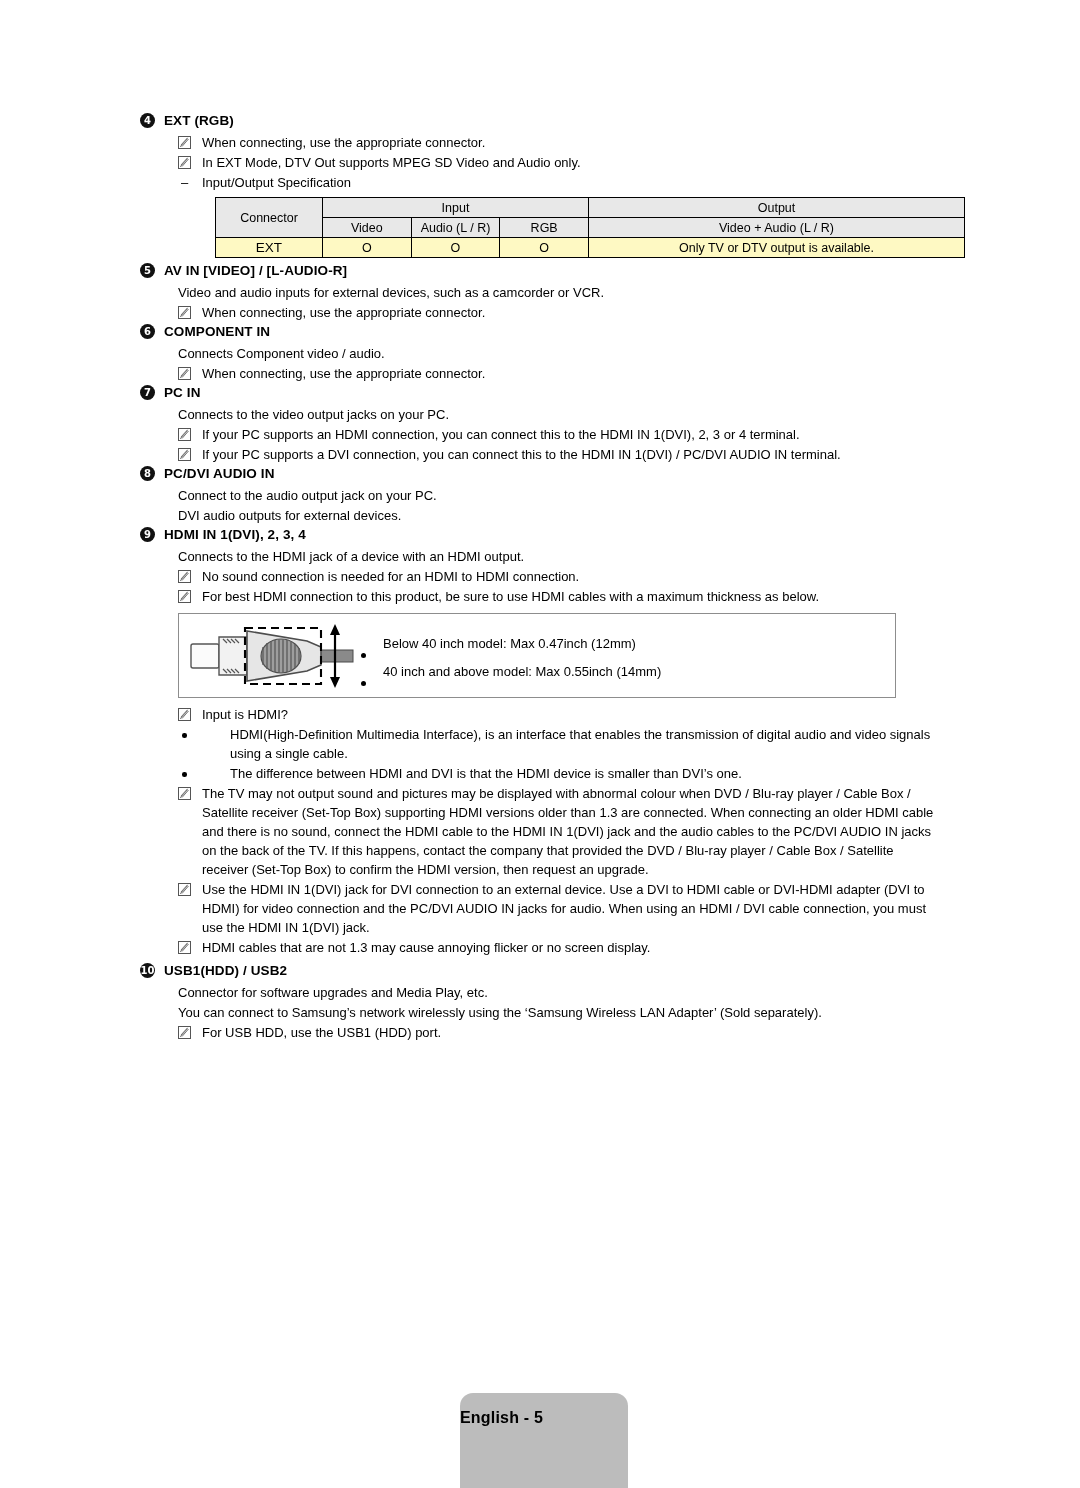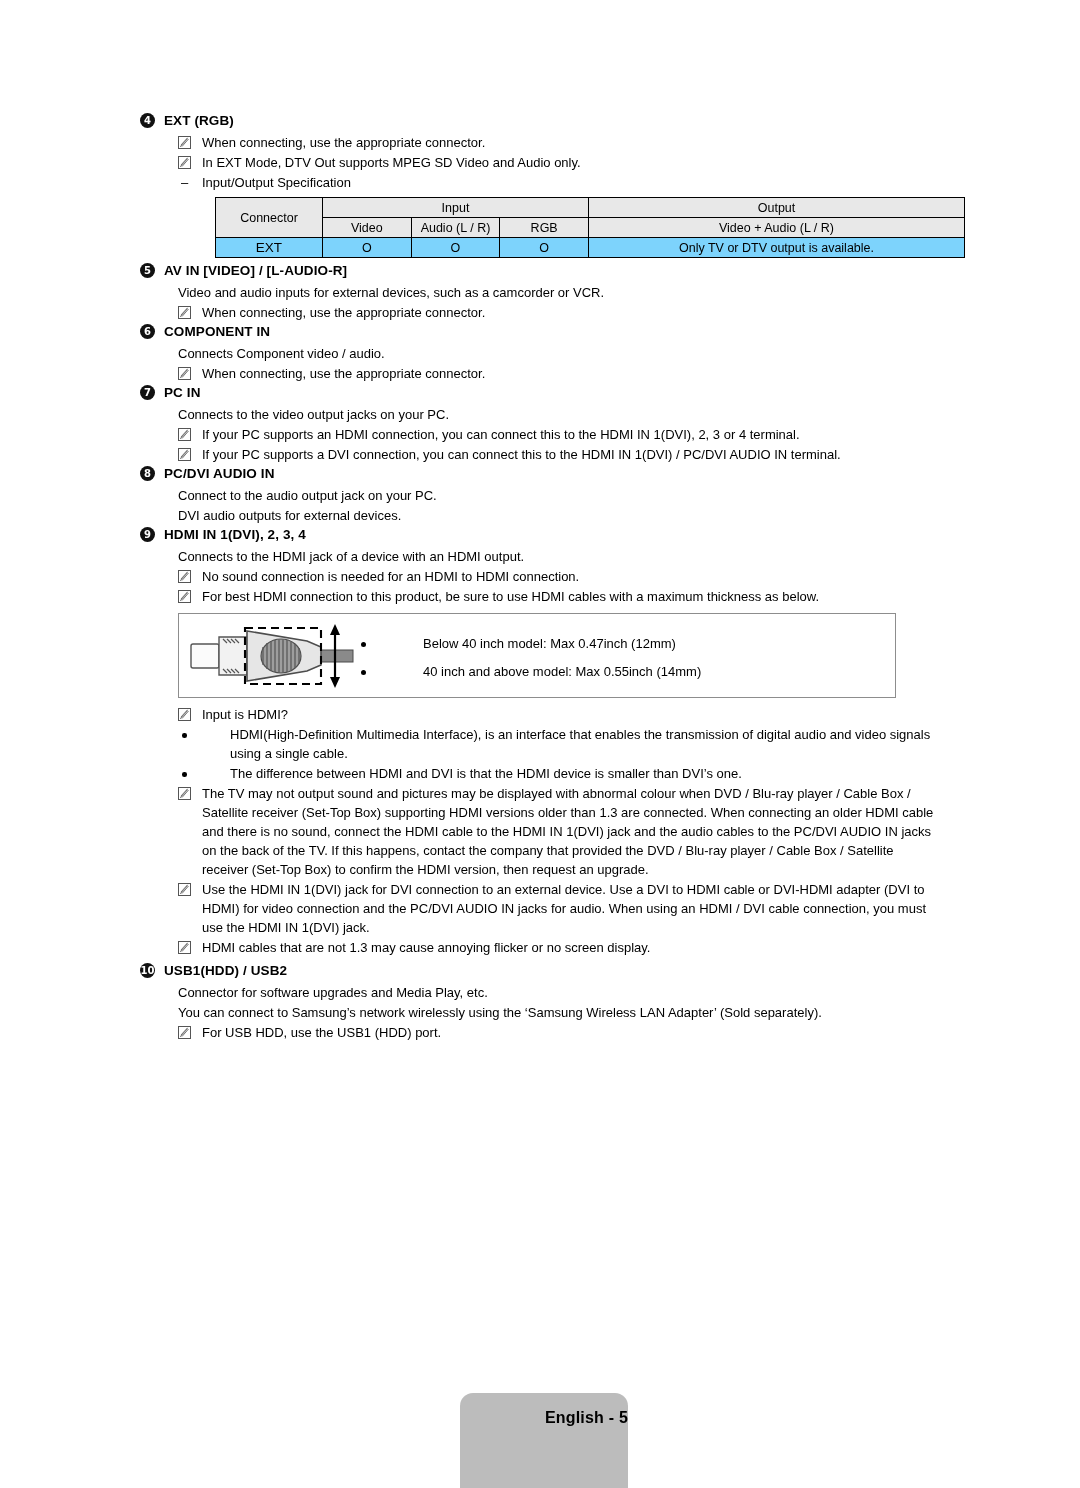--- a/index.html
+++ b/index.html
@@ -151,21 +151,21 @@
   }
   table.spec td {
     border: 1px solid #000;
     text-align: center;
     padding: 1px 2px;
     height: 17px;
     background: #e8e8e8;
     font-weight: normal;
   }
   table.spec tr.datarow td {
-    background: #7dd3fc;
+    background: #fef9c3;
   }
   td.c-conn { width: 102px; }
   td.c-video { width: 72px; }
   td.c-audio { width: 130px; }
   td.c-rgb   { width: 75px; }
   td.c-out   { width: 371px; }
   .ext-cell { font-weight: bold; font-size: 13.5px; }
 
   
   .figbox {
@@ -179,21 +179,21 @@
     background: #fff;
   }
   .fig-svg { position: absolute; left: 10px; top: 3px; }
   .fig-list {
     position: absolute;
     left: 182px;
     top: 16px;
     font-size: 13px;
     line-height: 28px;
   }
-  .fig-item { display: flex; align-items: flex-start; gap: 40px; }
+  .fig-item { display: flex; align-items: flex-end; }
   .fig-dot {
     flex: 0 0 auto;
     width: 22px;
     display: flex;
     justify-content: flex-start;
     padding-top: 12px;
   }
   .fig-dot i {
     display: block;
     width: 5px; height: 5px;
@@ -208,21 +208,21 @@
     top: 1393px;
     width: 168px;
     height: 95px;
     background: #bcbcbc;
     border-radius: 13px 13px 0 0;
   }
   .footer-label {
     position: absolute;
     left: 0; top: 16px;
     width: 168px;
-    text-align: right;
+    text-align: left;
     font-size: 16px;
     font-weight: bold;
     color: #000;
     letter-spacing: 0.2px;
   }
 
   .gap-s { height: 4px; }
 </style>
 </head>
 <body>

